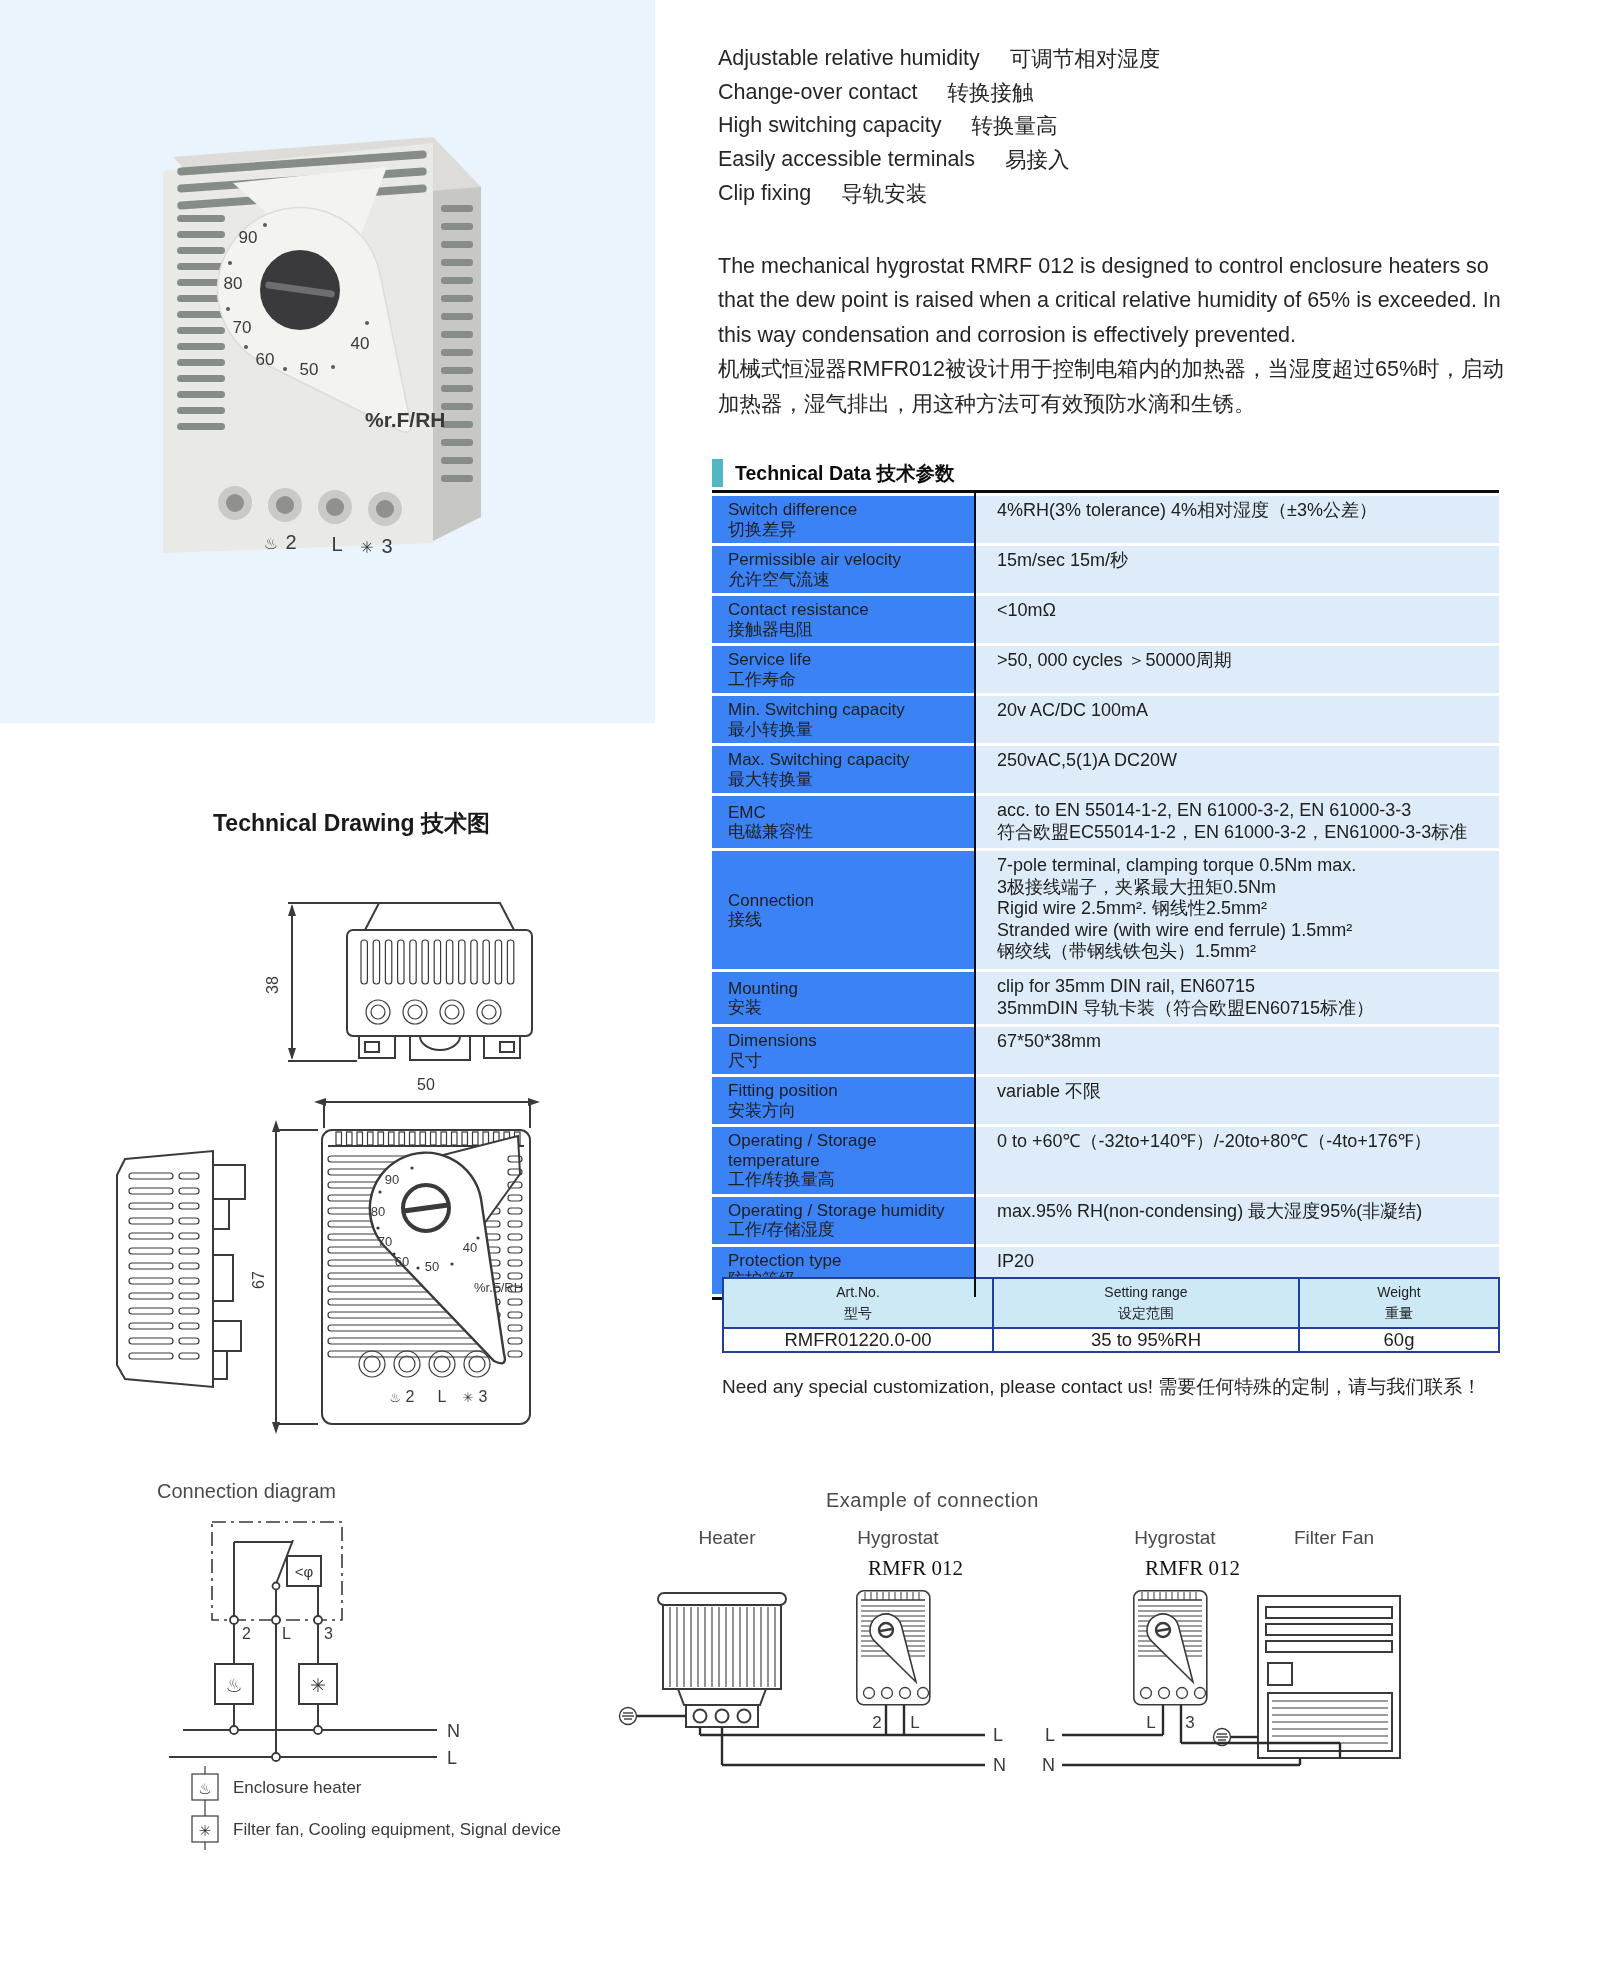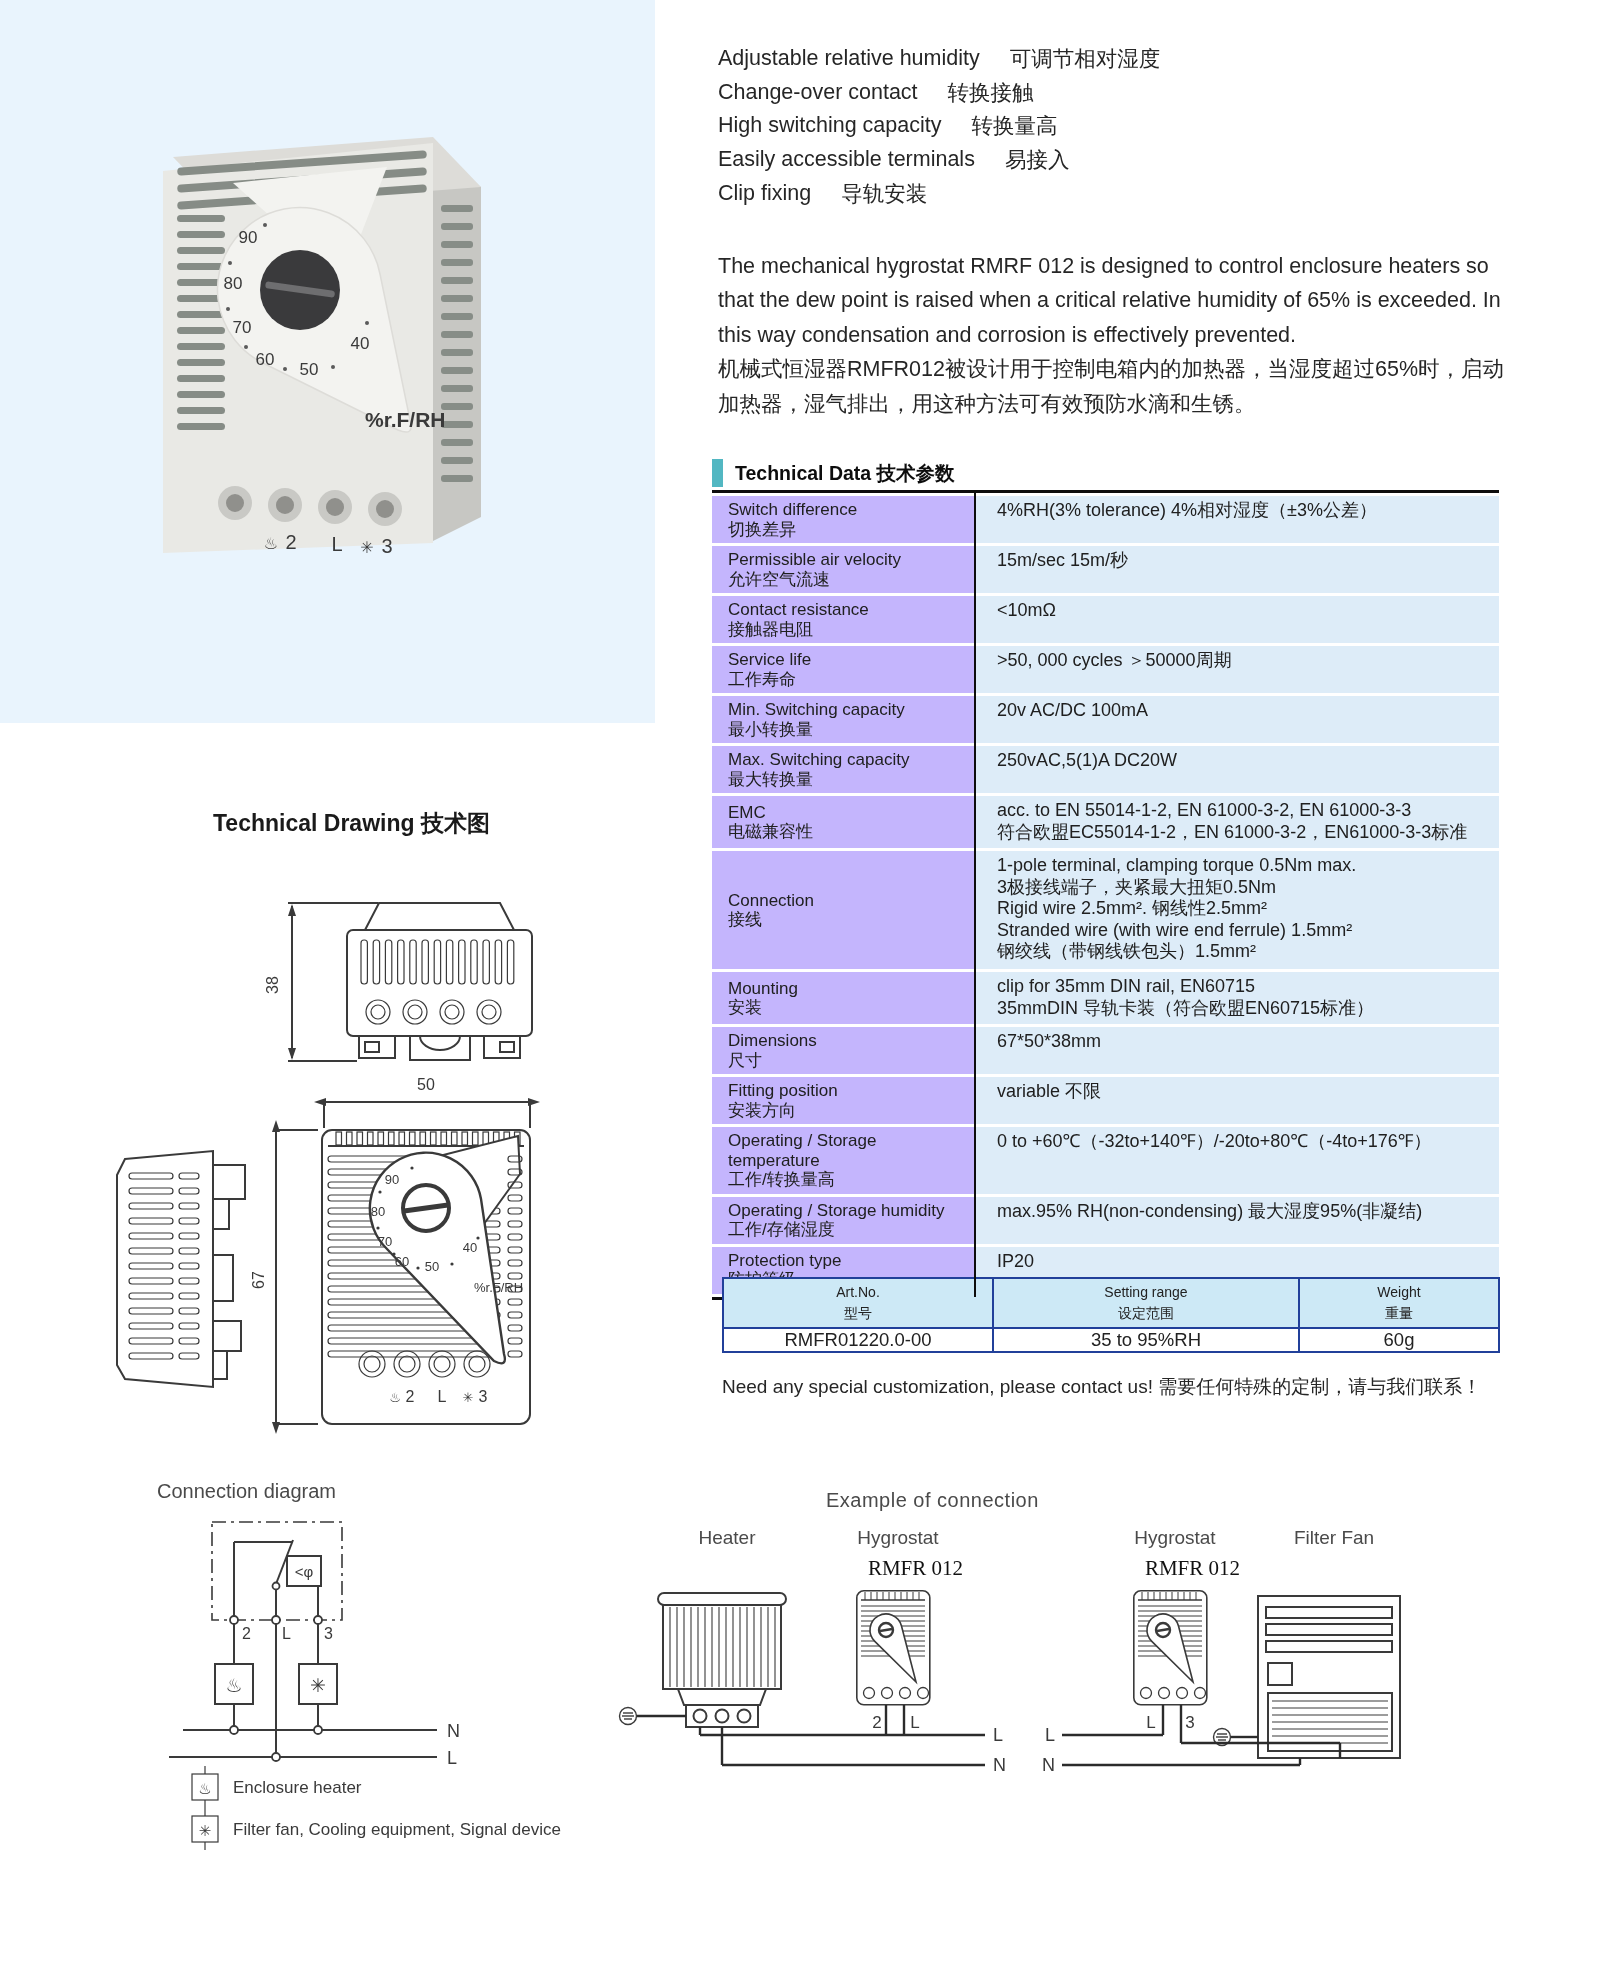--- a/index.html
+++ b/index.html
@@ -21,21 +21,21 @@
   
   .tech{position:absolute;left:712px;top:456px;width:787px;}
   .tech-header{display:flex;align-items:center;height:34px;border-bottom:3px solid #0d0d0d;}
   .accent{width:11px;height:28px;background:#52b7c2;margin-right:12px;flex:0 0 auto;}
   .tech-title{font-size:19.5px;font-weight:bold;color:#0d0d0d;}
   #tech-rows{position:relative;border-bottom:3px solid #0d0d0d;padding-top:3px;}
   .vline{position:absolute;left:262px;top:0;bottom:0;width:2px;background:#0d0d0d;z-index:5;}
   .trow{display:flex;margin-bottom:3px;min-height:42px;}
   .trow.h-lg{min-height:52px;}
   .trow.h-xl{min-height:118px;}
-  .tlabel{width:262px;box-sizing:border-box;background:#c4b5fd;display:flex;flex-direction:column;
+  .tlabel{width:262px;box-sizing:border-box;background:#3b82f6;display:flex;flex-direction:column;
           justify-content:center;padding:4px 8px 4px 16px;font-size:17px;line-height:19.5px;color:#202020;}
   .tvalue{flex:1;background:#ddecf8;display:flex;flex-direction:column;justify-content:flex-start;
           padding:4px 8px 4px 23px;font-size:18px;line-height:21.5px;color:#202020;}
 
   
   table.order{position:absolute;left:722px;top:1277px;width:776px;border-collapse:collapse;table-layout:fixed;}
   table.order th,table.order td{border:2px solid #21409a;text-align:center;}
   table.order th{background:#cde9f6;font-weight:normal;font-size:14px;line-height:21px;padding:3px 4px;color:#222;}
   table.order td{font-size:18.5px;padding:0 4px;color:#222;background:#ffffff;}
   .note{position:absolute;left:722px;top:1374px;font-size:19px;color:#262626;white-space:nowrap;}
@@ -238,21 +238,21 @@
           <div>acc. to EN 55014-1-2, EN 61000-3-2, EN 61000-3-3</div>
           <div>符合欧盟EC55014-1-2，EN 61000-3-2，EN61000-3-3标准</div>
         </div>
       </div>
       <div class="trow h-xl">
         <div class="tlabel">
           <div>Connection</div>
           <div>接线</div>
         </div>
         <div class="tvalue">
-          <div>1-pole terminal, clamping torque 0.5Nm max.</div>
+          <div>7-pole terminal, clamping torque 0.5Nm max.</div>
           <div>3极接线端子，夹紧最大扭矩0.5Nm</div>
           <div>Rigid wire 2.5mm².  钢线性2.5mm²</div>
           <div>Stranded wire (with wire end ferrule) 1.5mm²</div>
           <div>钢绞线（带钢线铁包头）1.5mm²</div>
         </div>
       </div>
       <div class="trow h-lg">
         <div class="tlabel">
           <div>Mounting</div>
           <div>安装</div>

